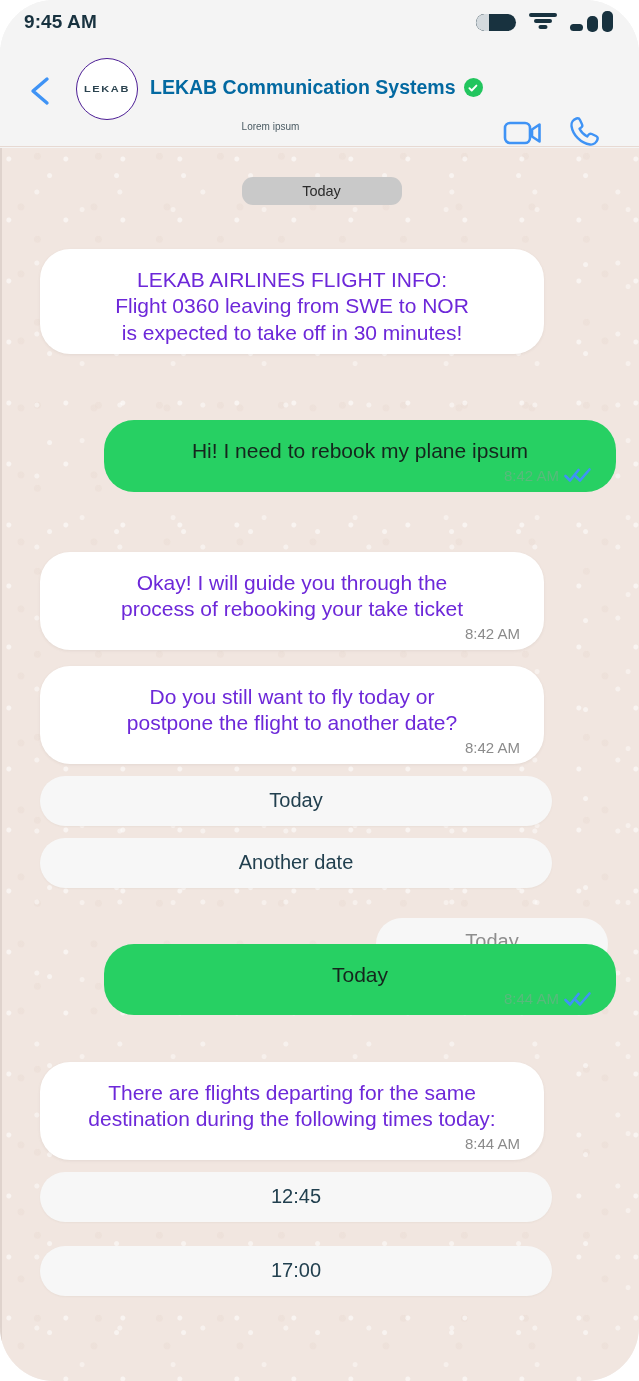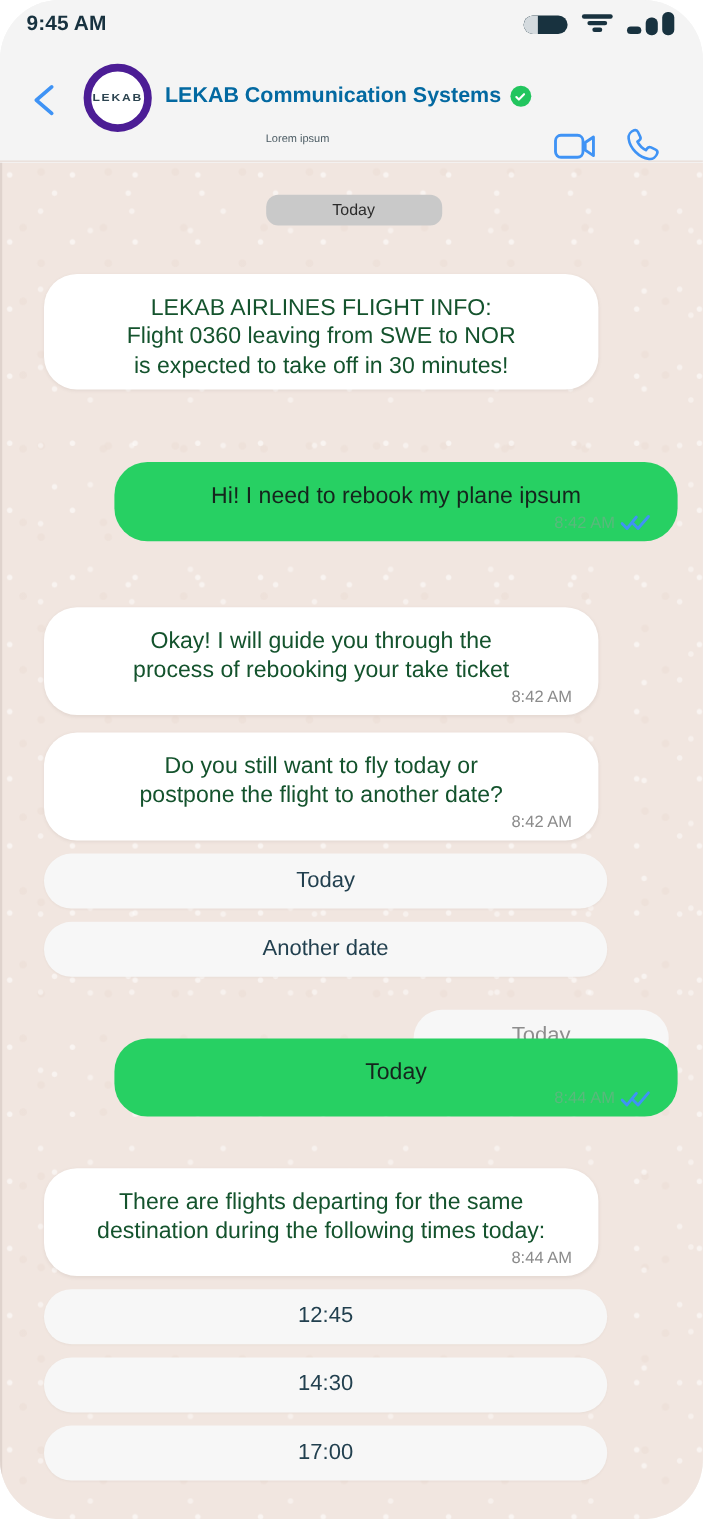--- a/index.html
+++ b/index.html
@@ -99,21 +99,21 @@
     left: 24px; top: 30px;
     width: 34px; height: 34px;
     cursor: pointer;
   }
   #avatar {
     position: absolute;
     left: 76px; top: 14px;
     width: 62px; height: 62px;
     border-radius: 50%;
     background: #ffffff;
-    border: 7px solid #4c1d95;
+    border: 1px solid #4c1d95;
     display: flex;
     align-items: center;
     justify-content: center;
     box-sizing: border-box;
   }
   #avatar-logo {
     font-size: 11px;
     font-weight: bold;
     letter-spacing: 1.6px;
     color: #2c4450;
@@ -209,21 +209,21 @@
     box-shadow: 0 1px 3px rgba(120,100,90,.10);
   }
   .bubble-out {
     background: #27d063;
     width: 512px;
     margin-right: 25px;
   }
   .bubble-text {
     font-size: 21px;
     line-height: 1.26;
-    color: #14532d;
+    color: #6d28d9;
     text-align: center;
     white-space: pre-line;
   }
   .bubble-out .bubble-text { color: #15251d; }
   .meta {
     display: flex;
     align-items: center;
     justify-content: flex-end;
     gap: 5px;
     margin-top: 2px;
@@ -423,18 +423,17 @@
         <div class="meta">
           <span class="meta-time">8:44 AM</span>
         </div>
       </div>
     </div>
 
     <div class="spacer-12"></div>
 
     <div class="quick-reply">12:45</div>
     <div class="spacer-12"></div>
-    <div class="quick-reply">14:30</div>
     <div class="spacer-12"></div>
     <div class="quick-reply">17:00</div>
 
   </div>
 </div>
 
 </body></html>

